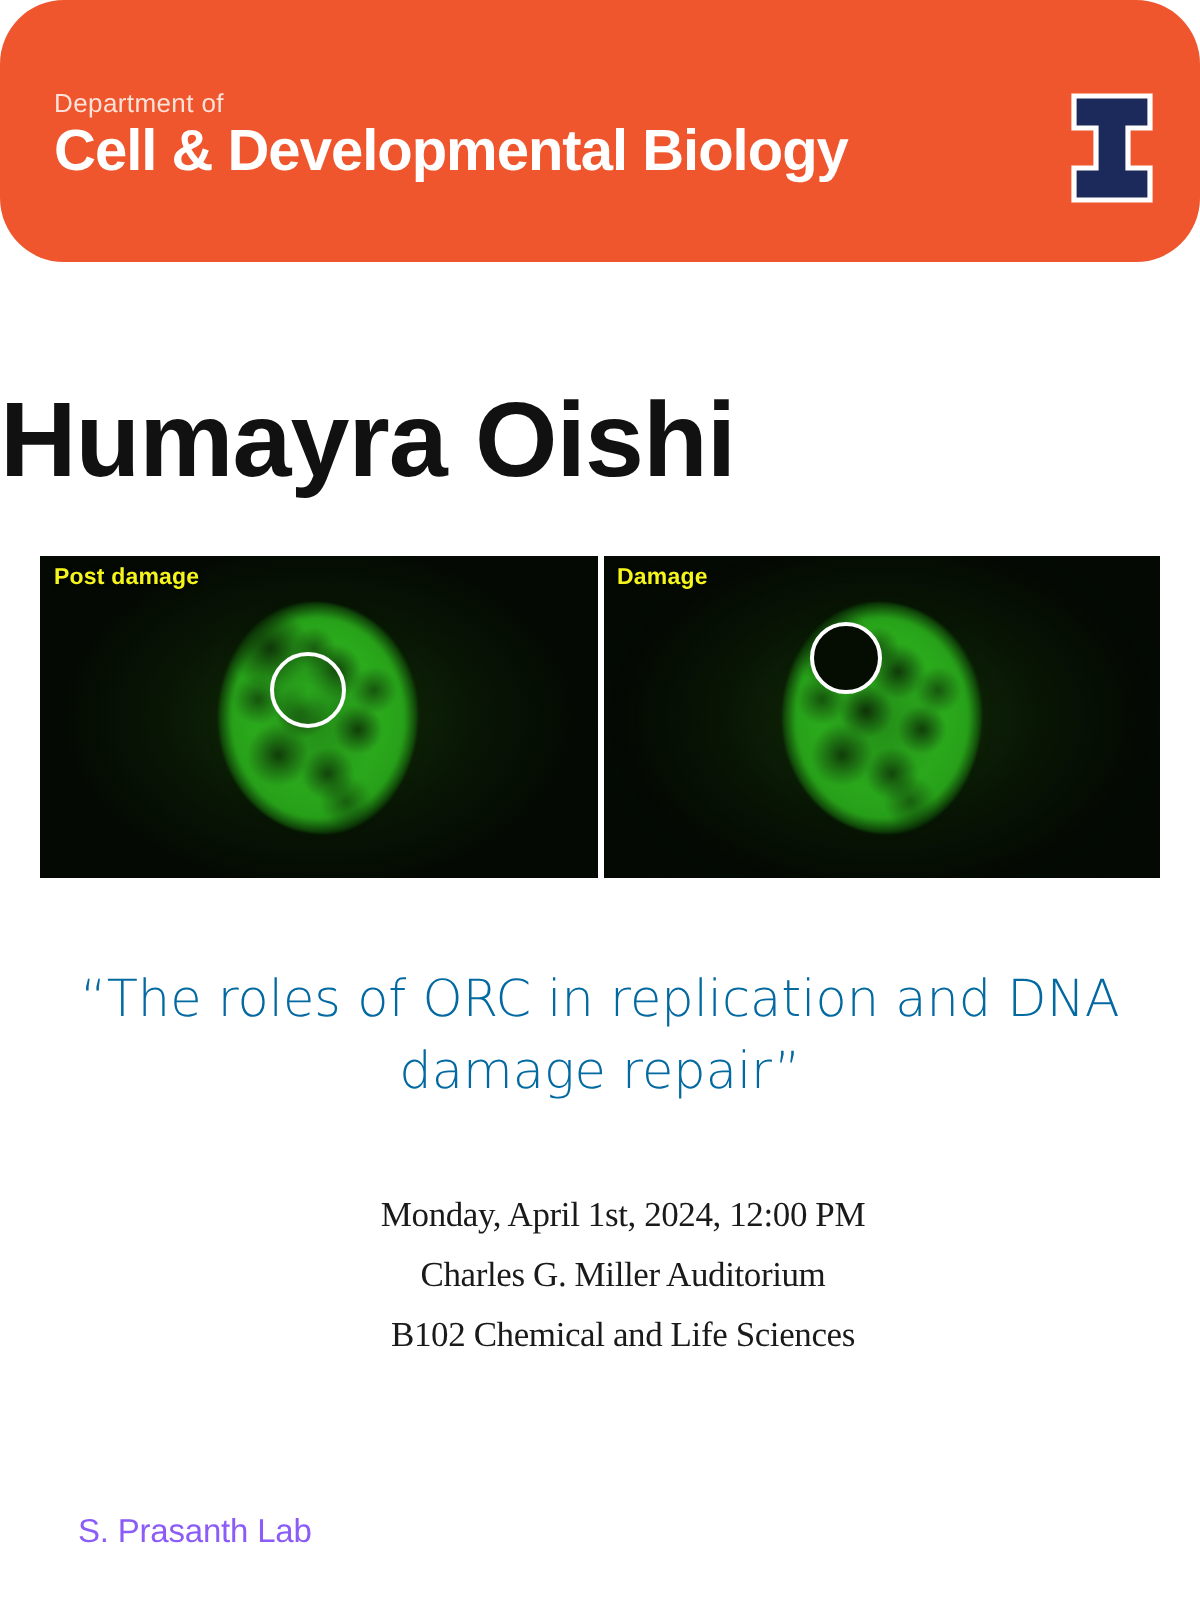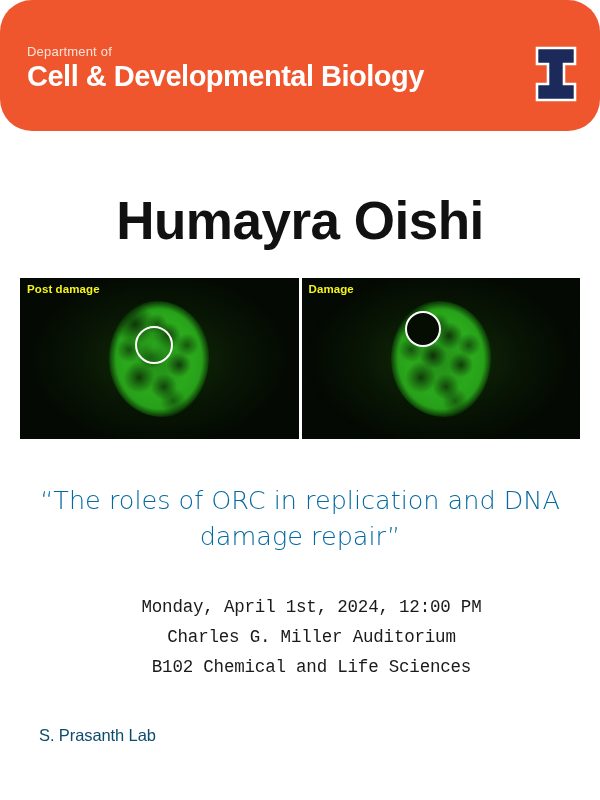--- a/index.html
+++ b/index.html
@@ -68,21 +68,21 @@
     width: 46px;
     height: 56px;
   }
 
   
   .speaker-name {
     position: absolute;
     left: 0;
     top: 190px;
     width: 600px;
-    text-align: center;
+    text-align: left;
     font-family: "Liberation Sans", sans-serif;
     font-size: 53px;
     font-weight: bold;
     color: #111111;
     letter-spacing: -0.5px;
     line-height: 62px;
     margin: 0;
   }
 
   
@@ -190,39 +190,39 @@
 
   
   .event-details {
     position: absolute;
     left: 0;
     top: 592px;
     width: 600px;
     text-align: center;
   }
   .event-line {
-    font-family: Liberation Mono, monospace;
+    font-family: Liberation Serif, serif;
     font-size: 17.5px;
     font-weight: 400;
     color: #1a1a1a;
     line-height: 30px;
     letter-spacing: -0.2px;
     margin: 0;
     padding-left: 23px;
   }
 
   
   .lab-footer {
     position: absolute;
     left: 39px;
-    top: 726px;
+    top: 757px;
     font-family: "Liberation Sans", sans-serif;
     font-size: 16.5px;
     font-weight: 400;
-    color: #0c4a6e;
+    color: #8b5cf6;
     letter-spacing: -0.1px;
     margin: 0;
   }
 </style>
 </head>
 <body>
 
 <div class="header-banner">
 
   <div class="header-text-block">

